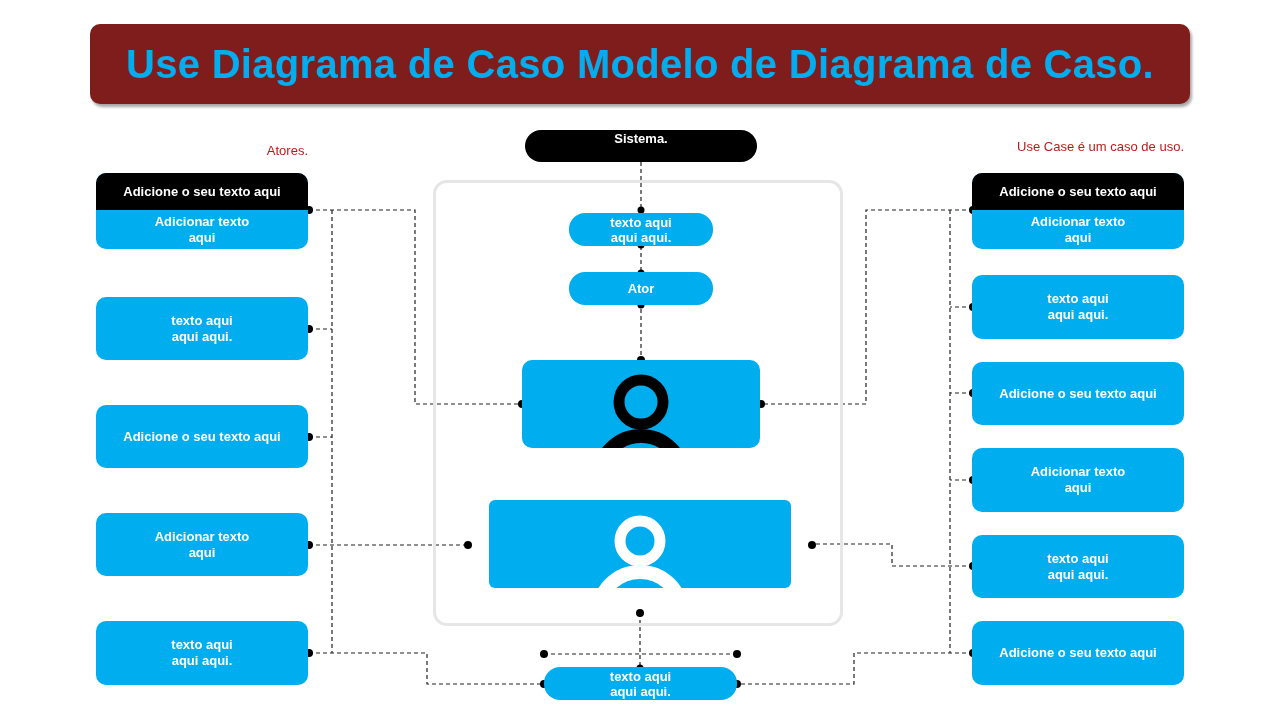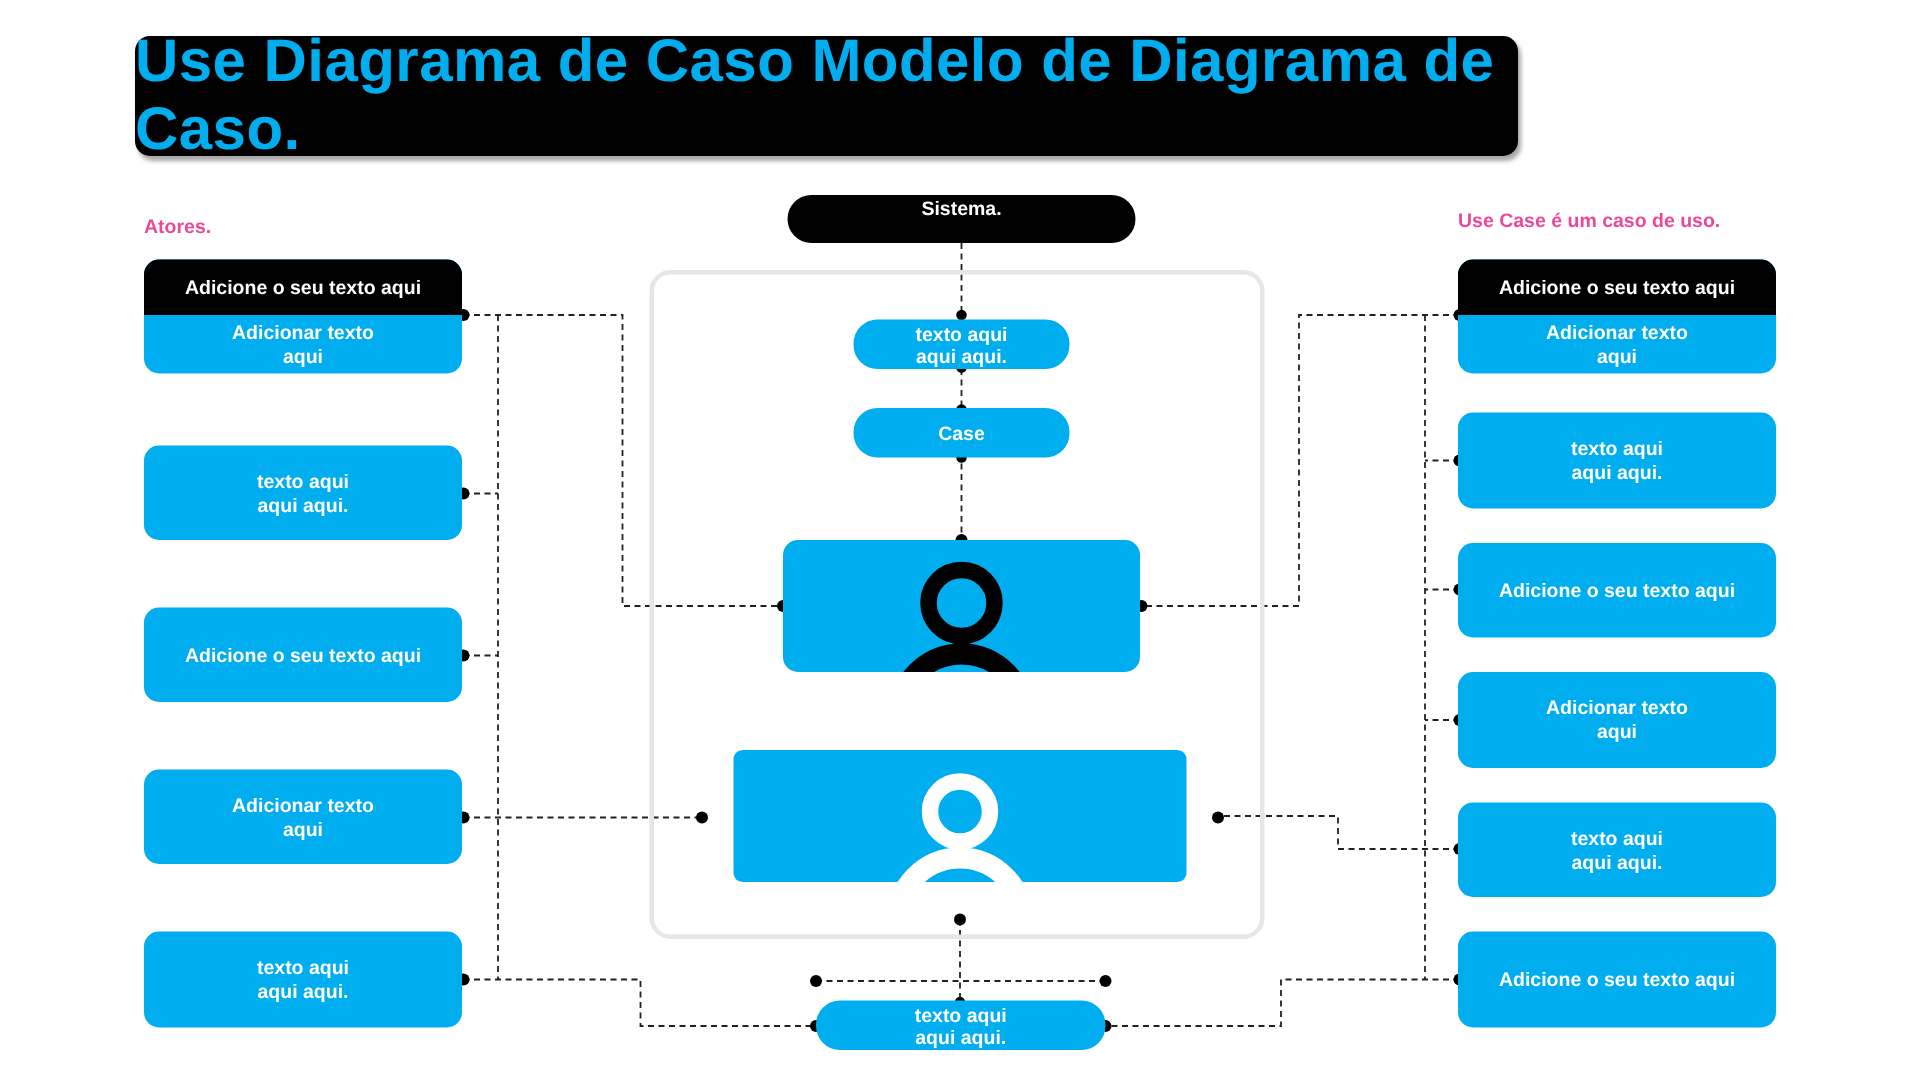--- a/index.html
+++ b/index.html
@@ -1,21 +1,21 @@
 <!DOCTYPE html>
 <html><head>
 <meta charset="utf-8">
 <style>
   html, body { margin:0; padding:0; }
   body { width:1280px; height:720px; position:relative; background:#ffffff; overflow:hidden;
          font-family:"Liberation Sans", sans-serif; }
-  .title-bar { position:absolute; left:90px; top:24px; width:922px; height:80px; background:#000000;
+  .title-bar { position:absolute; left:90px; top:24px; width:1100px; height:80px; background:#7f1d1d;
                border-radius:10px; box-shadow:2px 3px 3px rgba(0,0,0,0.35); display:flex; align-items:center; justify-content:center; }
   .title-text { color:#00aeef; font-weight:bold; font-size:40px; letter-spacing:0.3px; }
-  .col-label { position:absolute; font-weight:bold; font-size:13px; color:#ec4899; text-align:left; }
+  .col-label { position:absolute; font-weight:normal; font-size:13px; color:#b91c1c; text-align:right; }
   .box { position:absolute; background:#00aeef; color:#fff; border-radius:10px; display:flex; flex-direction:column;
          align-items:center; justify-content:center; text-align:left; font-weight:bold; font-size:13px; line-height:16px; box-sizing:border-box; }
   .box .header { position:absolute; left:0; top:0; width:100%; height:37px; background:#000; border-radius:10px 10px 0 0;
                  display:flex; align-items:center; justify-content:center; font-size:13px; }
   .box .body { position:absolute; left:0; top:37px; width:100%; bottom:0; display:flex; flex-direction:column; align-items:center; justify-content:center; }
   .pill { position:absolute; background:#00aeef; color:#fff; border-radius:16px; display:flex; flex-direction:column;
           align-items:center; justify-content:center; font-weight:bold; font-size:13px; line-height:15px; text-align:center; }
   .sistema { position:absolute; left:525px; top:130px; width:232px; height:32px; background:#000; color:#fff; border-radius:16px;
              display:flex; align-items:center; justify-content:center; font-weight:bold; font-size:13px; padding-bottom:16px; box-sizing:border-box; }
   .system-frame { position:absolute; left:433px; top:180px; width:410px; height:446px; border:3px solid #e6e6e6; border-radius:14px; box-sizing:border-box; }
@@ -108,21 +108,21 @@
 </div>
 
 <div class="sistema">Sistema.</div>
 <div class="system-frame"></div>
 
 <div class="pill" style="left:569px;top:213px;width:144px;height:33px;">
   <span>texto aqui</span>
   <span>aqui aqui.</span>
 </div>
 <div class="pill" style="left:569px;top:272px;width:144px;height:33px;">
-  <span>Case</span>
+  <span>Ator</span>
 </div>
 
 <div class="actor-card" style="left:522px;top:360px;width:238px;height:88px;">
   <svg width="238" height="88">
     <circle cx="119" cy="42" r="22" fill="none" stroke="#000" stroke-width="11"></circle>
     <circle cx="119" cy="118" r="42" fill="none" stroke="#000" stroke-width="14"></circle>
   </svg>
 </div>
 
 <div class="actor-card" style="left:489px;top:500px;width:302px;height:88px;border-radius:6px;">

